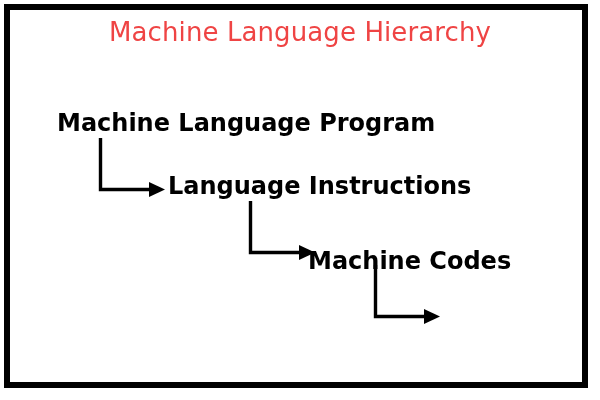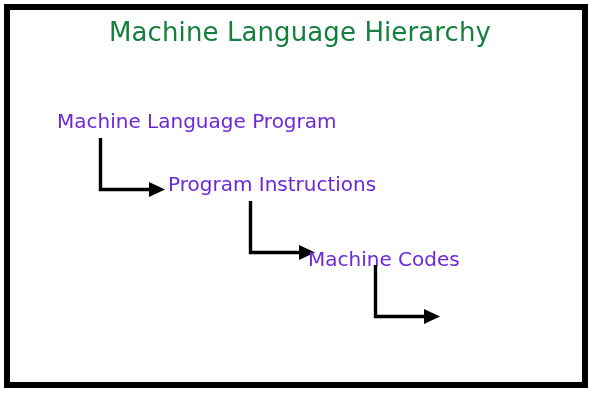--- a/index.html
+++ b/index.html
@@ -32,32 +32,32 @@
 
   .diagram-title {
     position: absolute;
     left: 0;
     top: 18px;
     width: 600px;
     text-align: center;
     font-size: 26px;
     font-weight: 400;
     line-height: 1.15;
-    color: #15803d;
+    color: #ef4444;
     letter-spacing: 0.1px;
     white-space: nowrap;
   }
 
   
   .node-label {
     position: absolute;
-    font-size: 20px;
-    font-weight: 400;
+    font-size: 24px;
+    font-weight: 700;
     line-height: 1.15;
-    color: #6d28d9;
+    color: #000000;
     white-space: nowrap;
   }
 
   .node-1 { left: 57px;  top: 110px; }
   .node-2 { left: 168px; top: 173px; }
   .node-3 { left: 308px; top: 248px; }
   .node-4 { left: 428px; top: 302px; }
 
   
   .connector {
@@ -83,21 +83,21 @@
 
   <div class="node-label node-1">Machine Language Program</div>
 
   <div class="connector conn-1">
     <svg width="70" height="56" viewBox="0 0 70 56">
       <path d="M 1.5 0 L 1.5 51.5 L 52 51.5" fill="none" stroke="#000000" stroke-width="3.4" stroke-linecap="butt"></path>
       <polygon points="50,44 66,51.5 50,59" fill="#000000"></polygon>
     </svg>
   </div>
 
-  <div class="node-label node-2">Program Instructions</div>
+  <div class="node-label node-2">Language Instructions</div>
 
   <div class="connector conn-2">
     <svg width="70" height="56" viewBox="0 0 70 56">
       <path d="M 1.5 0 L 1.5 51.5 L 52 51.5" fill="none" stroke="#000000" stroke-width="3.4" stroke-linecap="butt"></path>
       <polygon points="50,44 66,51.5 50,59" fill="#000000"></polygon>
     </svg>
   </div>
 
   <div class="node-label node-3">Machine Codes</div>
 

